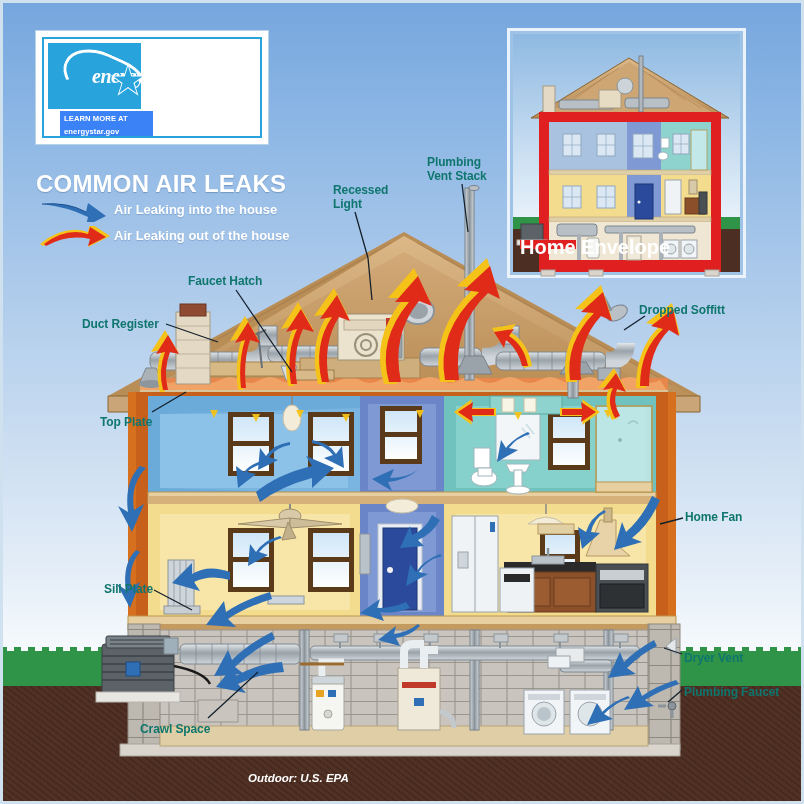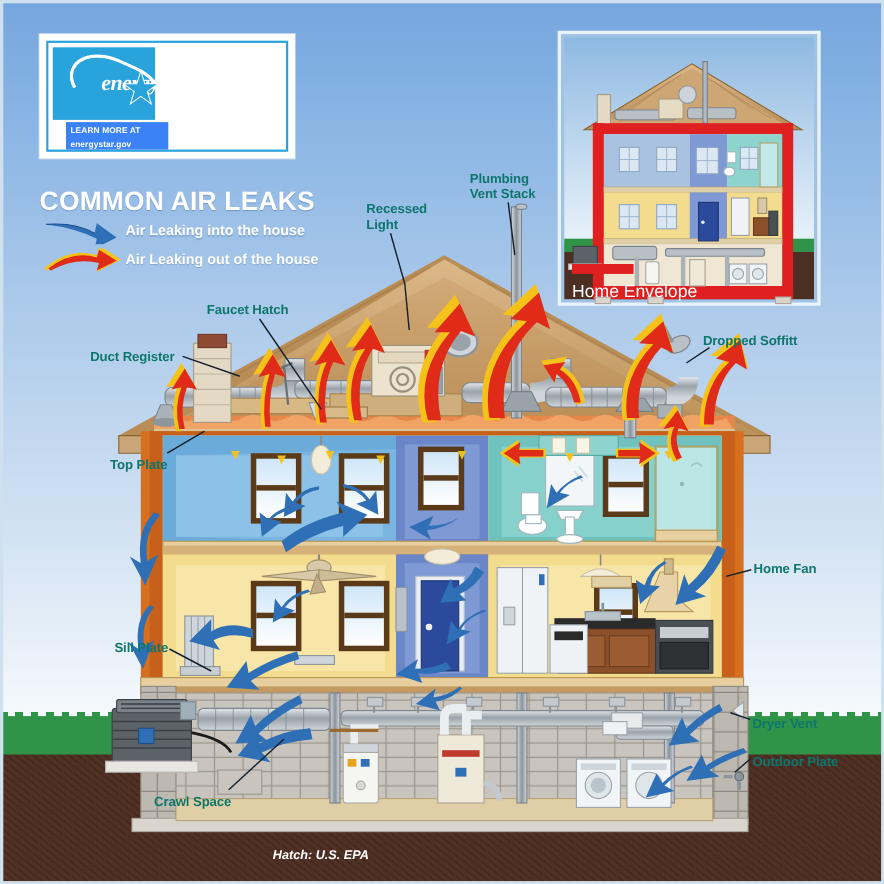--- a/index.html
+++ b/index.html
@@ -53,21 +53,21 @@
   .legrow span{position:absolute;left:74px;top:2px;color:#fff;font-size:13px;font-weight:bold;
          white-space:nowrap;text-shadow:0 1px 1px rgba(40,80,130,.25);}
 
   
   #inset{position:absolute;left:507px;top:28px;width:239px;height:250px;background:#9fc3e6;
          border:3px solid #eaf3fb;box-sizing:border-box;}
   #inset .isky{position:absolute;left:3px;top:3px;right:3px;height:186px;
          background:linear-gradient(to bottom,#8fb9e2,#cfe2f3 70%,#e8f2fa);}
   #inset .igrass{position:absolute;left:3px;top:186px;right:3px;height:12px;background:#2f9448;}
   #inset .isoil{position:absolute;left:3px;top:198px;right:3px;bottom:3px;background:#4d2e22;}
-  #inset .cap{position:absolute;left:10px;bottom:0;color:#fff;font-size:16px;font-weight:normal;}
+  #inset .cap{position:absolute;left:10px;bottom:16px;color:#fff;font-size:20px;font-weight:bold;}
   #inset .redbar{position:absolute;left:10px;bottom:26px;width:56px;height:9px;background:#e02020;}
 
   
   #house{position:absolute;left:0;top:0;width:804px;height:804px;}
 </style>
 </head>
 <body>
 
 <div id="stage">
 
@@ -660,18 +660,18 @@
 Light</div>
   <div class="lbl" style="left:427px;top:155px">Plumbing
 Vent Stack</div>
   <div class="lbl" style="left:82px;top:317px">Duct Register</div>
   <div class="lbl" style="left:100px;top:415px">Top Plate</div>
   <div class="lbl" style="left:639px;top:303px">Dropped Soffitt</div>
   <div class="lbl" style="left:685px;top:510px">Home Fan</div>
   <div class="lbl" style="left:104px;top:582px">Sill Plate</div>
   <div class="lbl" style="left:140px;top:722px">Crawl Space</div>
   <div class="lbl" style="left:684px;top:651px">Dryer Vent</div>
-  <div class="lbl" style="left:684px;top:685px">Outdoor Plate</div>
-
-  <div class="abs" style="left:248px;top:772px;color:#fff;font-size:11.5px;font-style:italic;font-weight:bold">Hatch: U.S. EPA</div>
+  <div class="lbl" style="left:684px;top:685px">Plumbing Faucet</div>
+
+  <div class="abs" style="left:248px;top:772px;color:#fff;font-size:11.5px;font-style:italic;font-weight:bold">Outdoor: U.S. EPA</div>
 
   <div class="frame"></div>
 </div>
 
 </body></html>

